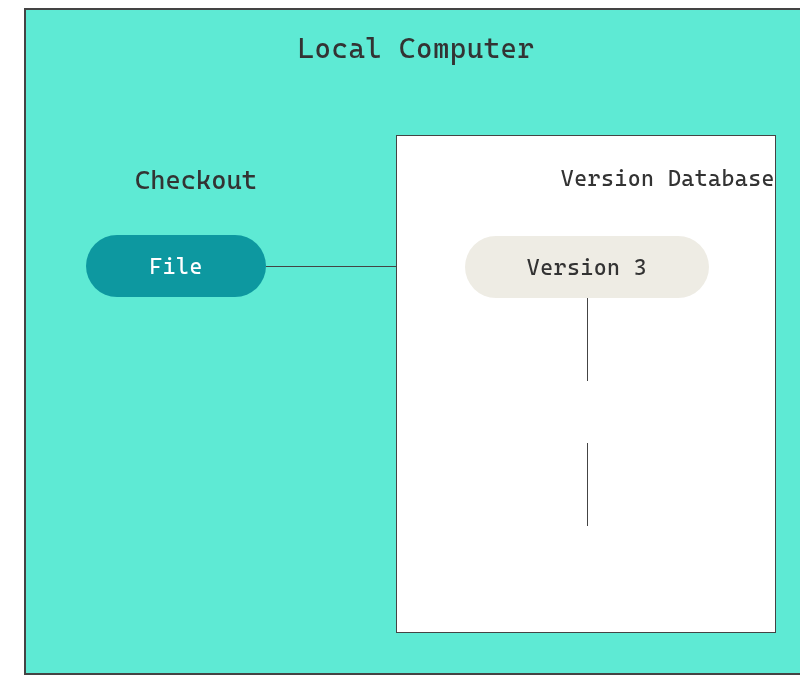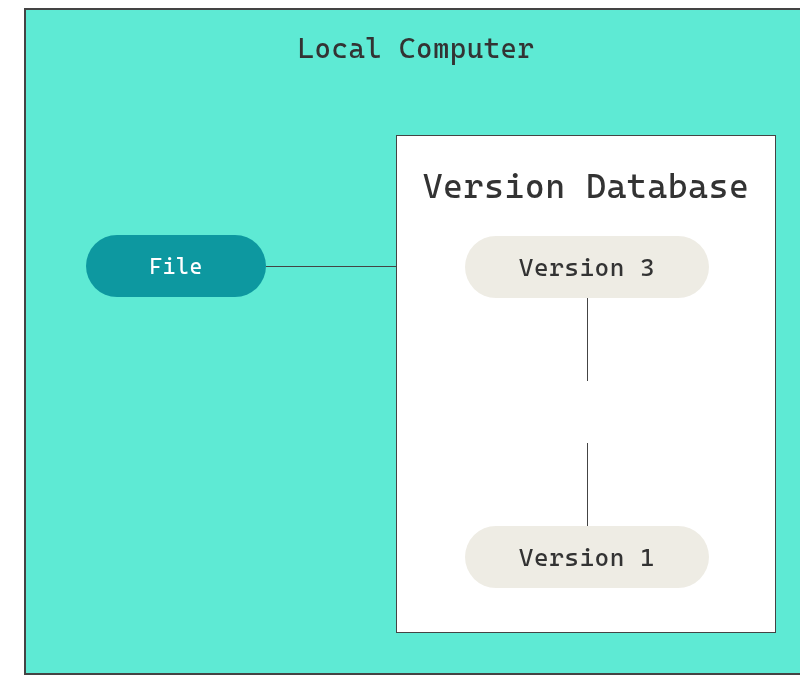--- a/index.html
+++ b/index.html
@@ -58,36 +58,36 @@
       top: 125px;
       width: 380px;
       height: 498px;
       background: #fff;
       border: 1px solid #444;
     }
     .db-title {
       position: absolute;
       top: 30px;
       width: 100%;
-      text-align: center;
-      font-size: 34px;
+      text-align: right;
+      font-size: 22px;
       color: #333;
       letter-spacing: 0.5px;
     }
     .version-pill {
       position: absolute;
       left: 68px;
       width: 244px;
       height: 62px;
       background: #eeece4;
       border-radius: 62px;
       display: flex;
       align-items: center;
       justify-content: center;
-      font-size: 25px;
+      font-size: 22px;
       color: #333;
       letter-spacing: 0.5px;
     }
     .v3 { top: 100px; }
     .v2 { top: 245px; }
     .v1 { top: 390px; }
     .connector {
       position: absolute;
       background: #444;
     }
@@ -112,32 +112,30 @@
       width: 1px;
       height: 83px;
     }
   </style>
 </head>
 <body>
 
 <div class="outer-frame">
   <div class="title">Local Computer</div>
 
+  <div class="checkout-label">Checkout</div>
 
   <div class="connector line-file-to-v3"></div>
 
   <div class="file-pill">
     <span>File</span>
   </div>
 
   <div class="db-panel">
     <div class="db-title">Version Database</div>
 
     <div class="version-pill v3">
       <span>Version 3</span>
     </div>
     <div class="connector line-v3-v2"></div>
     <div class="connector line-v2-v1"></div>
-    <div class="version-pill v1">
-      <span>Version 1</span>
-    </div>
   </div>
 </div>
 
 </body></html>

